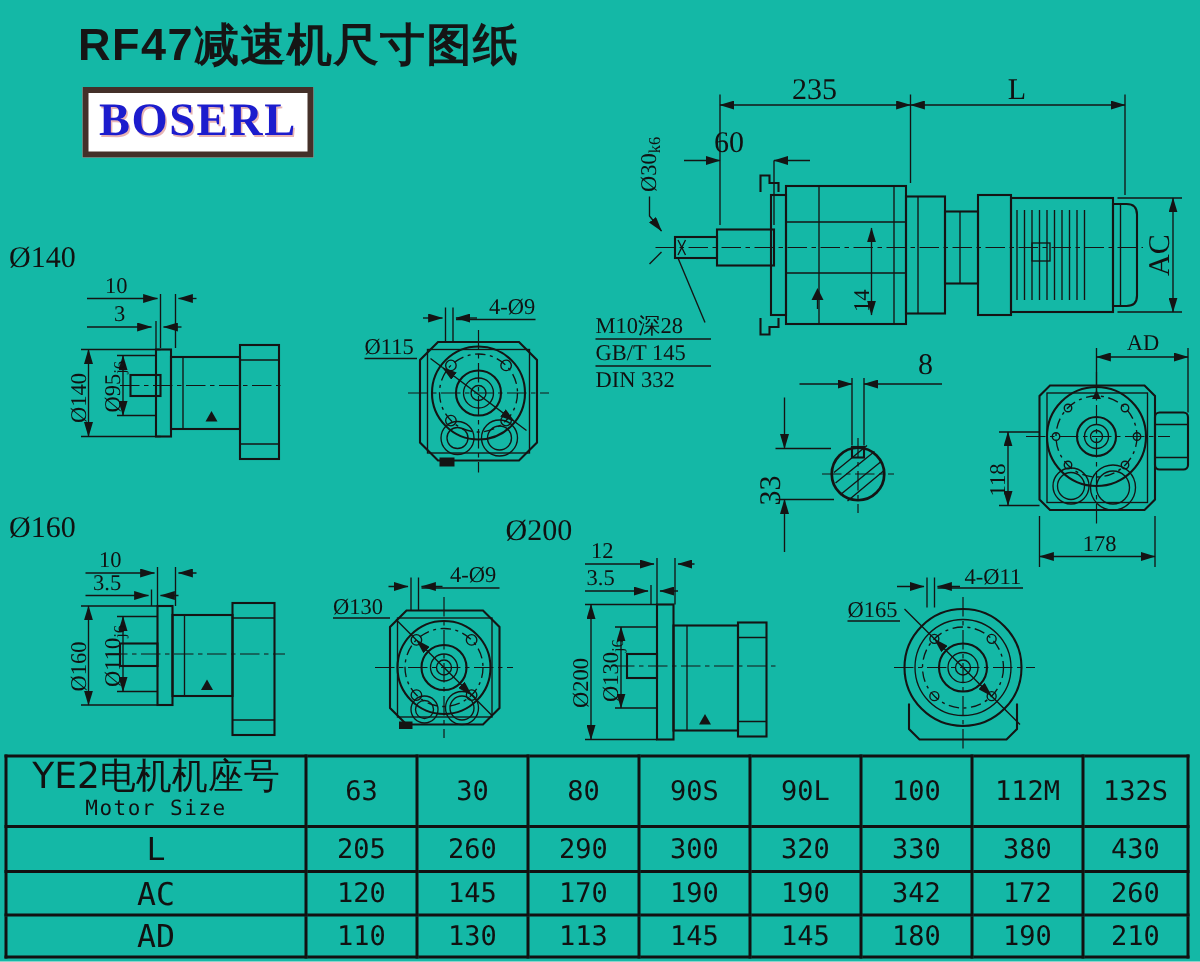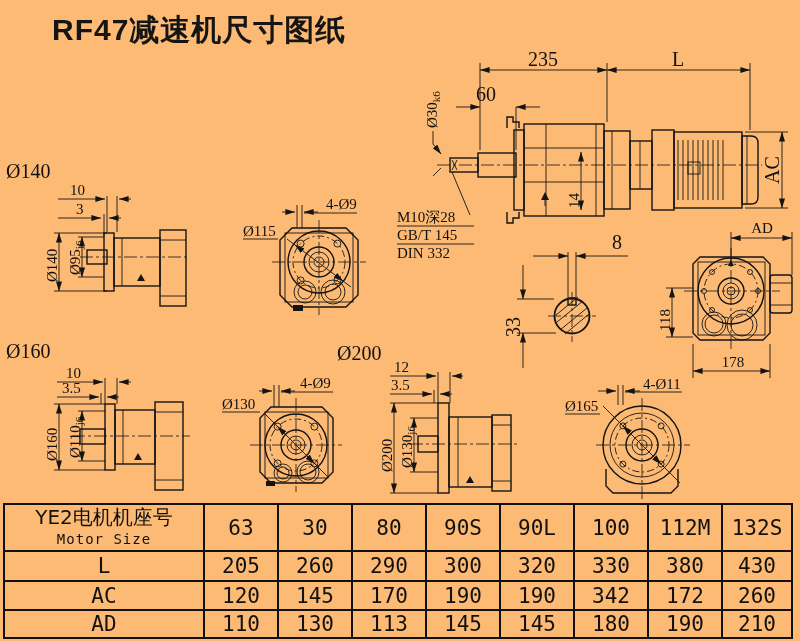--- a/index.html
+++ b/index.html
@@ -1,46 +1,47 @@
 <!DOCTYPE html>
 <html><head>
 <meta charset="utf-8">
 <style>
   html,body{margin:0;padding:0;background:#e8e8e8;}
-  #page{position:relative;width:800px;height:641px;background:#fdba74;overflow:hidden;
+  #page{position:relative;width:800px;height:641px;background:#14b8a6;overflow:hidden;
         font-family:"Liberation Sans",sans-serif;color:#111;}
   .abs{position:absolute;}
   #title{left:52px;top:10px;font-weight:bold;font-size:30px;letter-spacing:1px;color:#151515;}
   #logo{left:55px;top:58px;border:4px solid #443029;color:#1c1ccd;background:#fff;
         font-family:"Liberation Serif",serif;font-weight:bold;font-size:31px;
         padding:0px 7px 3px 7px;letter-spacing:1px;text-shadow:1px 1px 0 rgba(190,40,40,.35);}
   svg{position:absolute;left:0;top:0;}
   .ol{stroke:#141414;stroke-width:1.4;fill:none;stroke-linejoin:miter;}
   .o2{stroke:#141414;stroke-width:1.8;fill:none;}
   .tl{stroke:#141414;stroke-width:0.9;fill:none;}
   .cl{stroke:#141414;stroke-width:0.8;fill:none;stroke-dasharray:13 3 3 3;}
   .bc{stroke:#141414;stroke-width:0.9;fill:none;stroke-dasharray:7 3 2 3;}
   .dim{font-family:"Liberation Serif",serif;font-size:15px;fill:#111;}
   .dimb{font-family:"Liberation Serif",serif;font-size:20px;fill:#111;}
   .fit{font-size:11px;}
   .fillb{fill:#141414;stroke:none;}
   
   #dims-table{position:absolute;left:3px;top:503px;border-collapse:collapse;table-layout:fixed;}
   #dims-table td{border:2px solid #111;text-align:center;vertical-align:middle;padding:0;overflow:hidden;}
-  .num{font-family:"DejaVu Sans Mono",monospace;font-size:21px;}
+  .num{font-family:"DejaVu Sans Mono",monospace;font-size:18px;}
   .rowlab{font-family:"DejaVu Sans Mono",monospace;font-size:21px;}
-  .hl1{font-family:"DejaVu Sans",sans-serif;font-size:20px;line-height:22px;}
+  .hl1{font-family:"DejaVu Sans",sans-serif;font-size:24px;line-height:22px;}
   .hl2{font-family:"DejaVu Sans Mono",monospace;font-size:14px;line-height:22px;letter-spacing:1px;}
 </style>
 </head>
 <body>
 
 <div id="page">
 
   <div id="title" class="abs">RF47减速机尺寸图纸</div>
+  <div id="logo" class="abs">BOSERL</div>
 
   <svg width="800" height="505" viewBox="0 0 800 505">
     <defs>
       <marker id="arr" viewBox="0 0 10 6" refX="9.6" refY="3" markerWidth="10" markerHeight="6" orient="auto-start-reverse" markerUnits="userSpaceOnUse">
         <path d="M0,0 L10,3 L0,6 z" fill="#141414"></path>
       </marker>
     </defs>
 
     <g>
       <path class="cl" d="M437,165 H762"></path>

